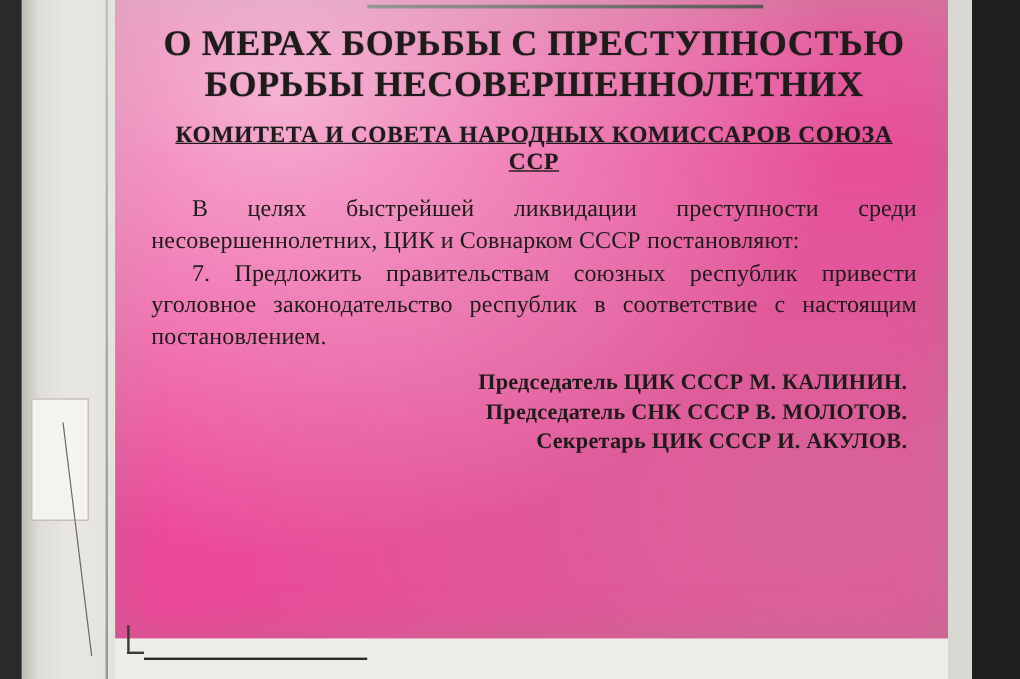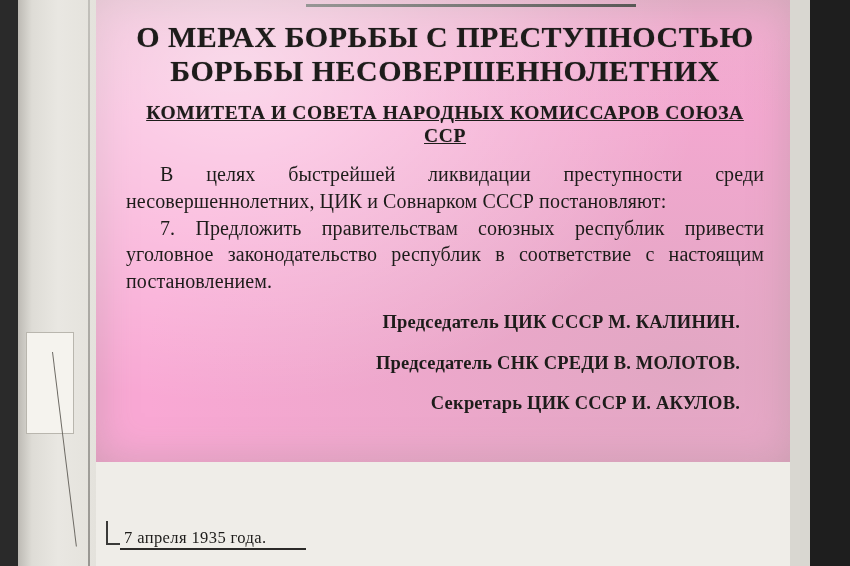--- a/index.html
+++ b/index.html
@@ -31,22 +31,22 @@
         #e7e5e0 40px, #e7e5e0 96px,
         #efedE8 96px, #efedE8 790px,
         #d9d7d1 790px, #d9d7d1 810px,
         #1e1e1e 810px, #1e1e1e 850px);
   }
   .paper {
     position: absolute;
     left: 96px;
     top: 0;
     width: 694px;
-    height: 462px;
-    background: #f9a8d4;
+    height: 532px;
+    background: #ec4899;
     box-shadow: inset 0 0 40px rgba(140,135,125,0.35);
   }
   
   .paper:after {
     content: "";
     position: absolute;
     left: 0; top: 0; right: 0; bottom: 0;
     background:
       radial-gradient(ellipse at 20% 15%, rgba(255,255,255,0.55), rgba(255,255,255,0) 60%),
       radial-gradient(ellipse at 85% 80%, rgba(170,165,155,0.30), rgba(255,255,255,0) 65%),
@@ -149,21 +149,21 @@
   }
   .signatures {
     margin-top: 13px;
     text-align: right;
     font-weight: bold;
     font-size: 18.5px;
     line-height: 1.33;
     padding-right: 8px;
     letter-spacing: 0.2px;
   }
-  .signatures div { margin: 16px; }
+  .signatures div { margin: 0; }
 
   .date {
     position: absolute;
     left: 124px;
     top: 528px;
     z-index: 4;
     font-size: 16.5px;
     color: #1d1c1a;
     letter-spacing: 0.4px;
   }
@@ -201,22 +201,21 @@
         <span class="line2">КОМИТЕТА И СОВЕТА НАРОДНЫХ КОМИССАРОВ СОЮЗА ССР</span>
       </h2>
 
       <div class="body-text">
         <p>В целях быстрейшей ликвидации преступности среди несовершеннолетних, ЦИК и Совнарком СССР постановляют:</p>
         <p>7. Предложить правительствам союзных республик привести уголовное законодательство республик в соответствие с настоящим постановлением.</p>
       </div>
 
       <div class="signatures">
         <div>Председатель ЦИК СССР М. КАЛИНИН.</div>
-        <div>Председатель СНК СРЕДИ В. МОЛОТОВ.</div>
+        <div>Председатель СНК СССР В. МОЛОТОВ.</div>
         <div>Секретарь ЦИК СССР И. АКУЛОВ.</div>
       </div>
     </div>
   </div>
 
-  <div class="date">7 апреля 1935 года.</div>
   <div class="date-underline"></div>
   <div class="bottom-tick"></div>
 </div>
 
 </body></html>

